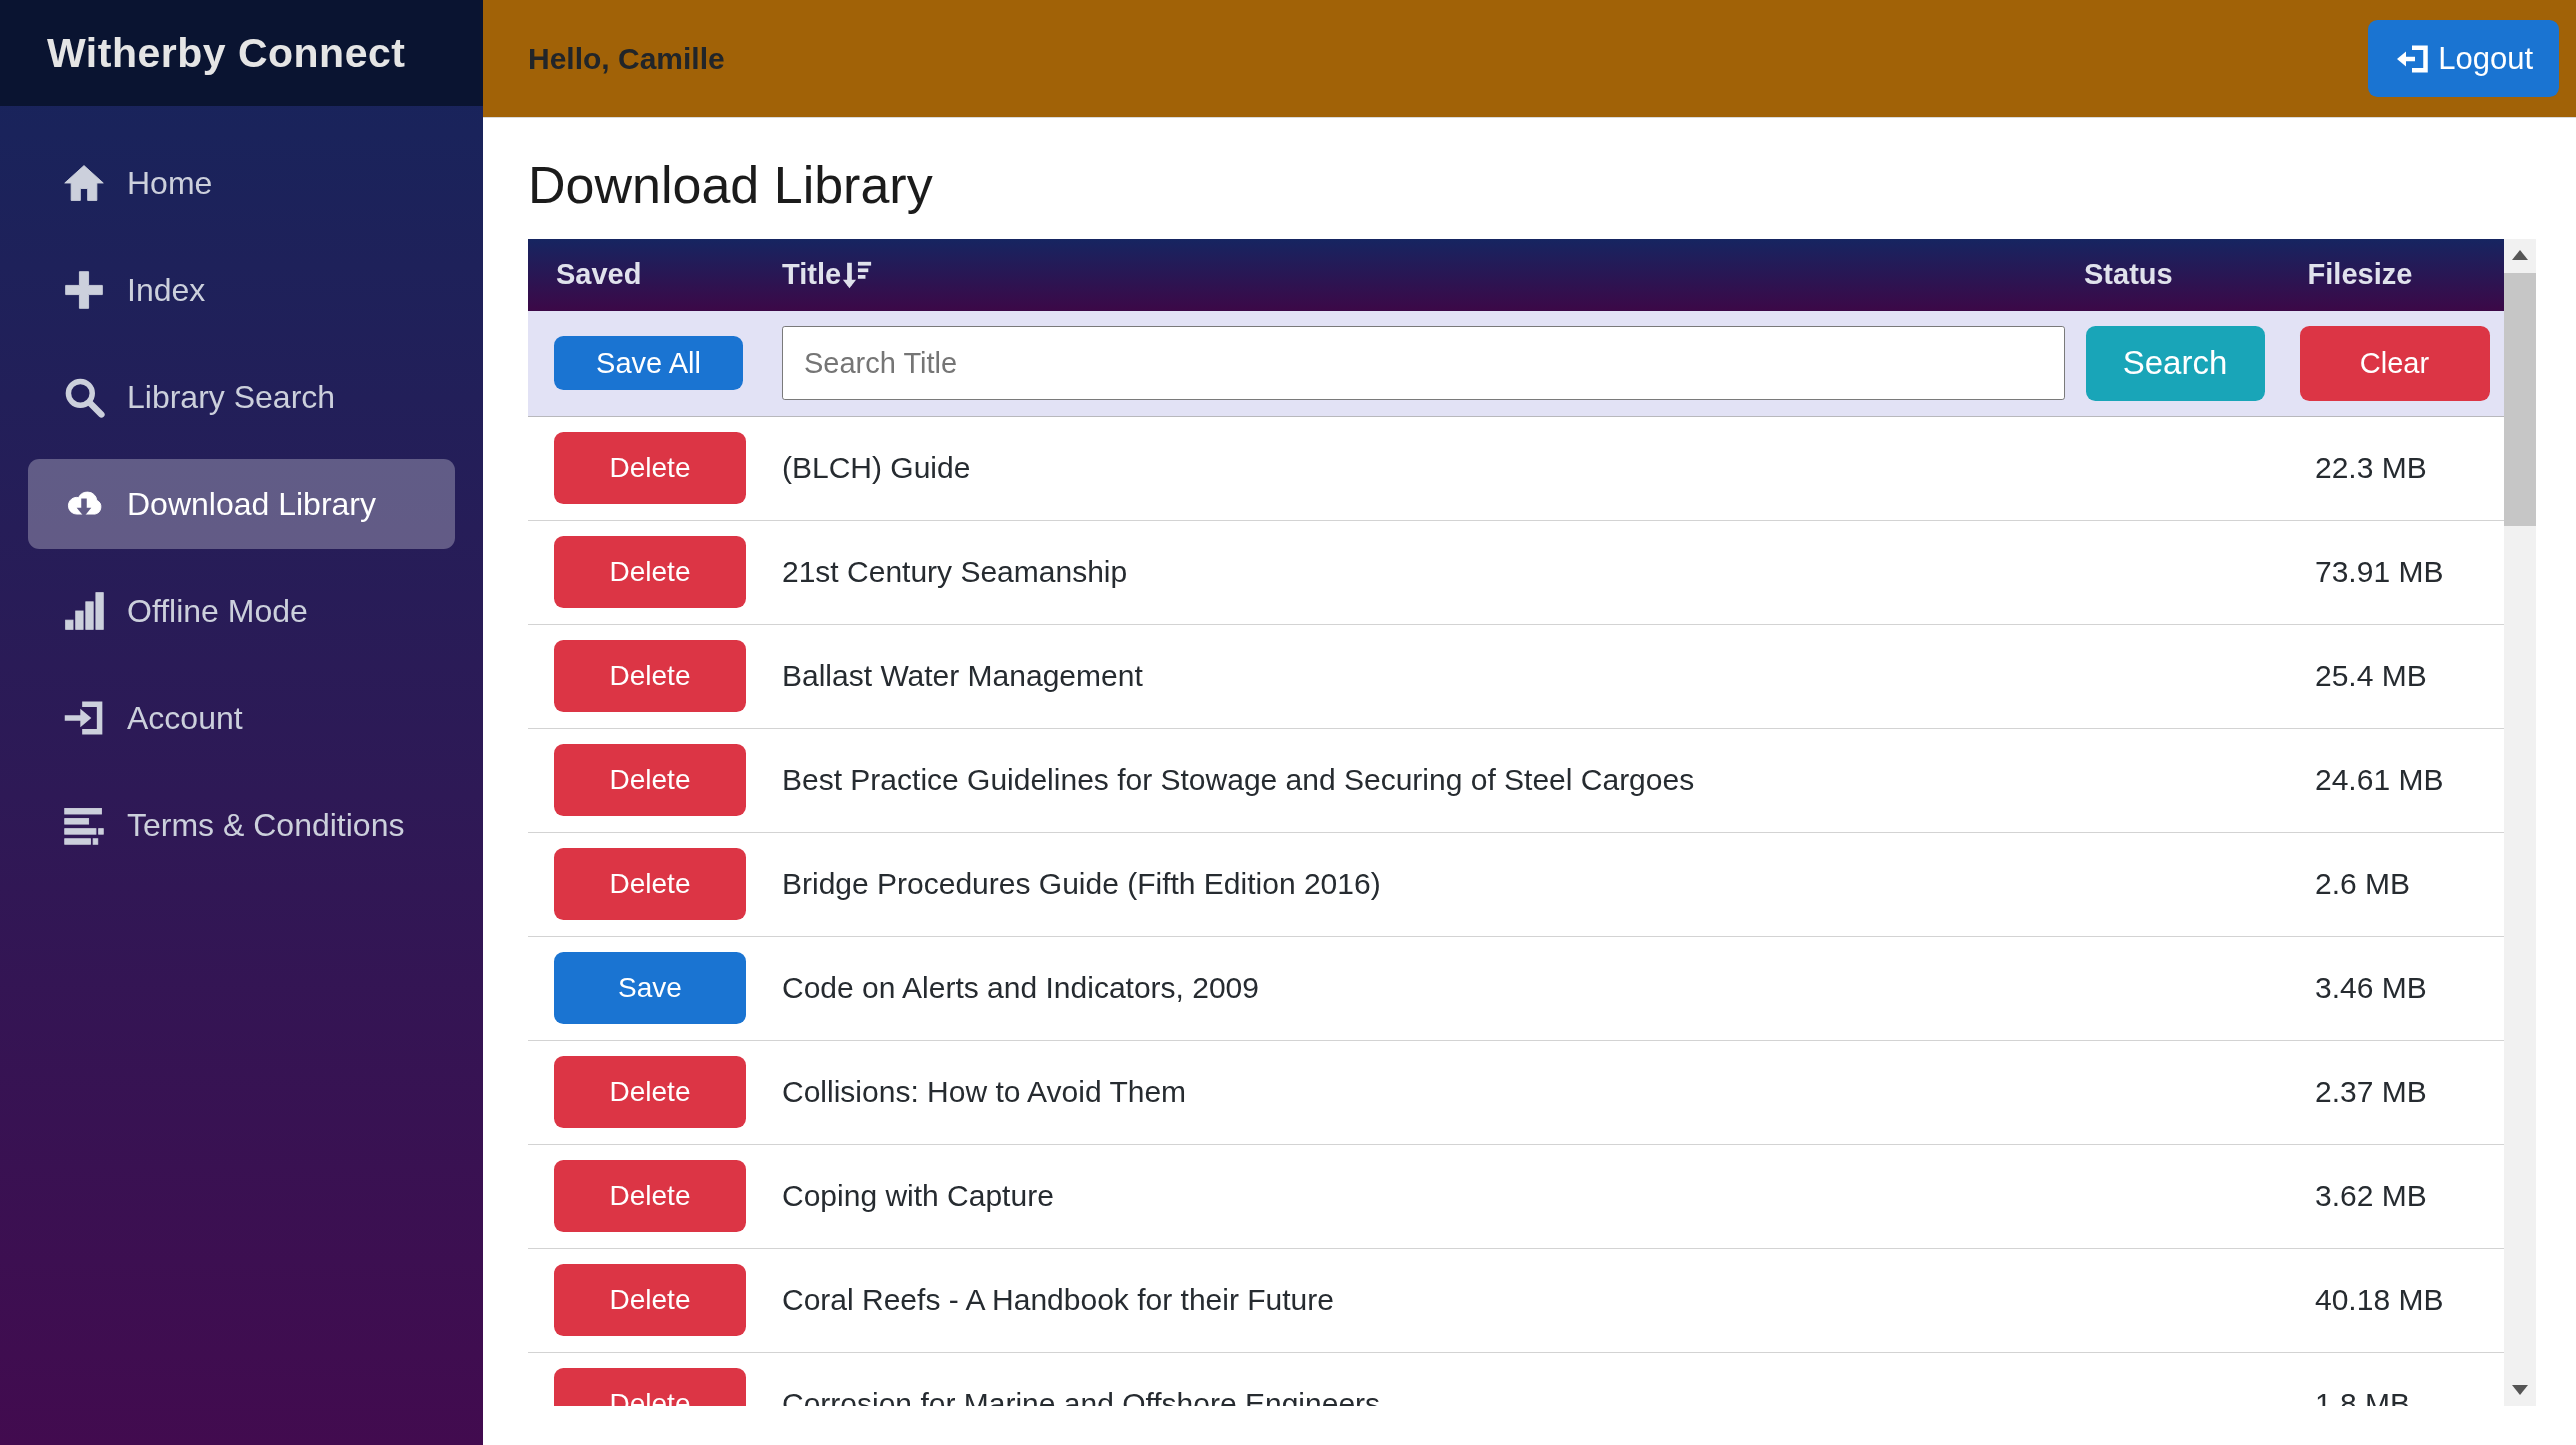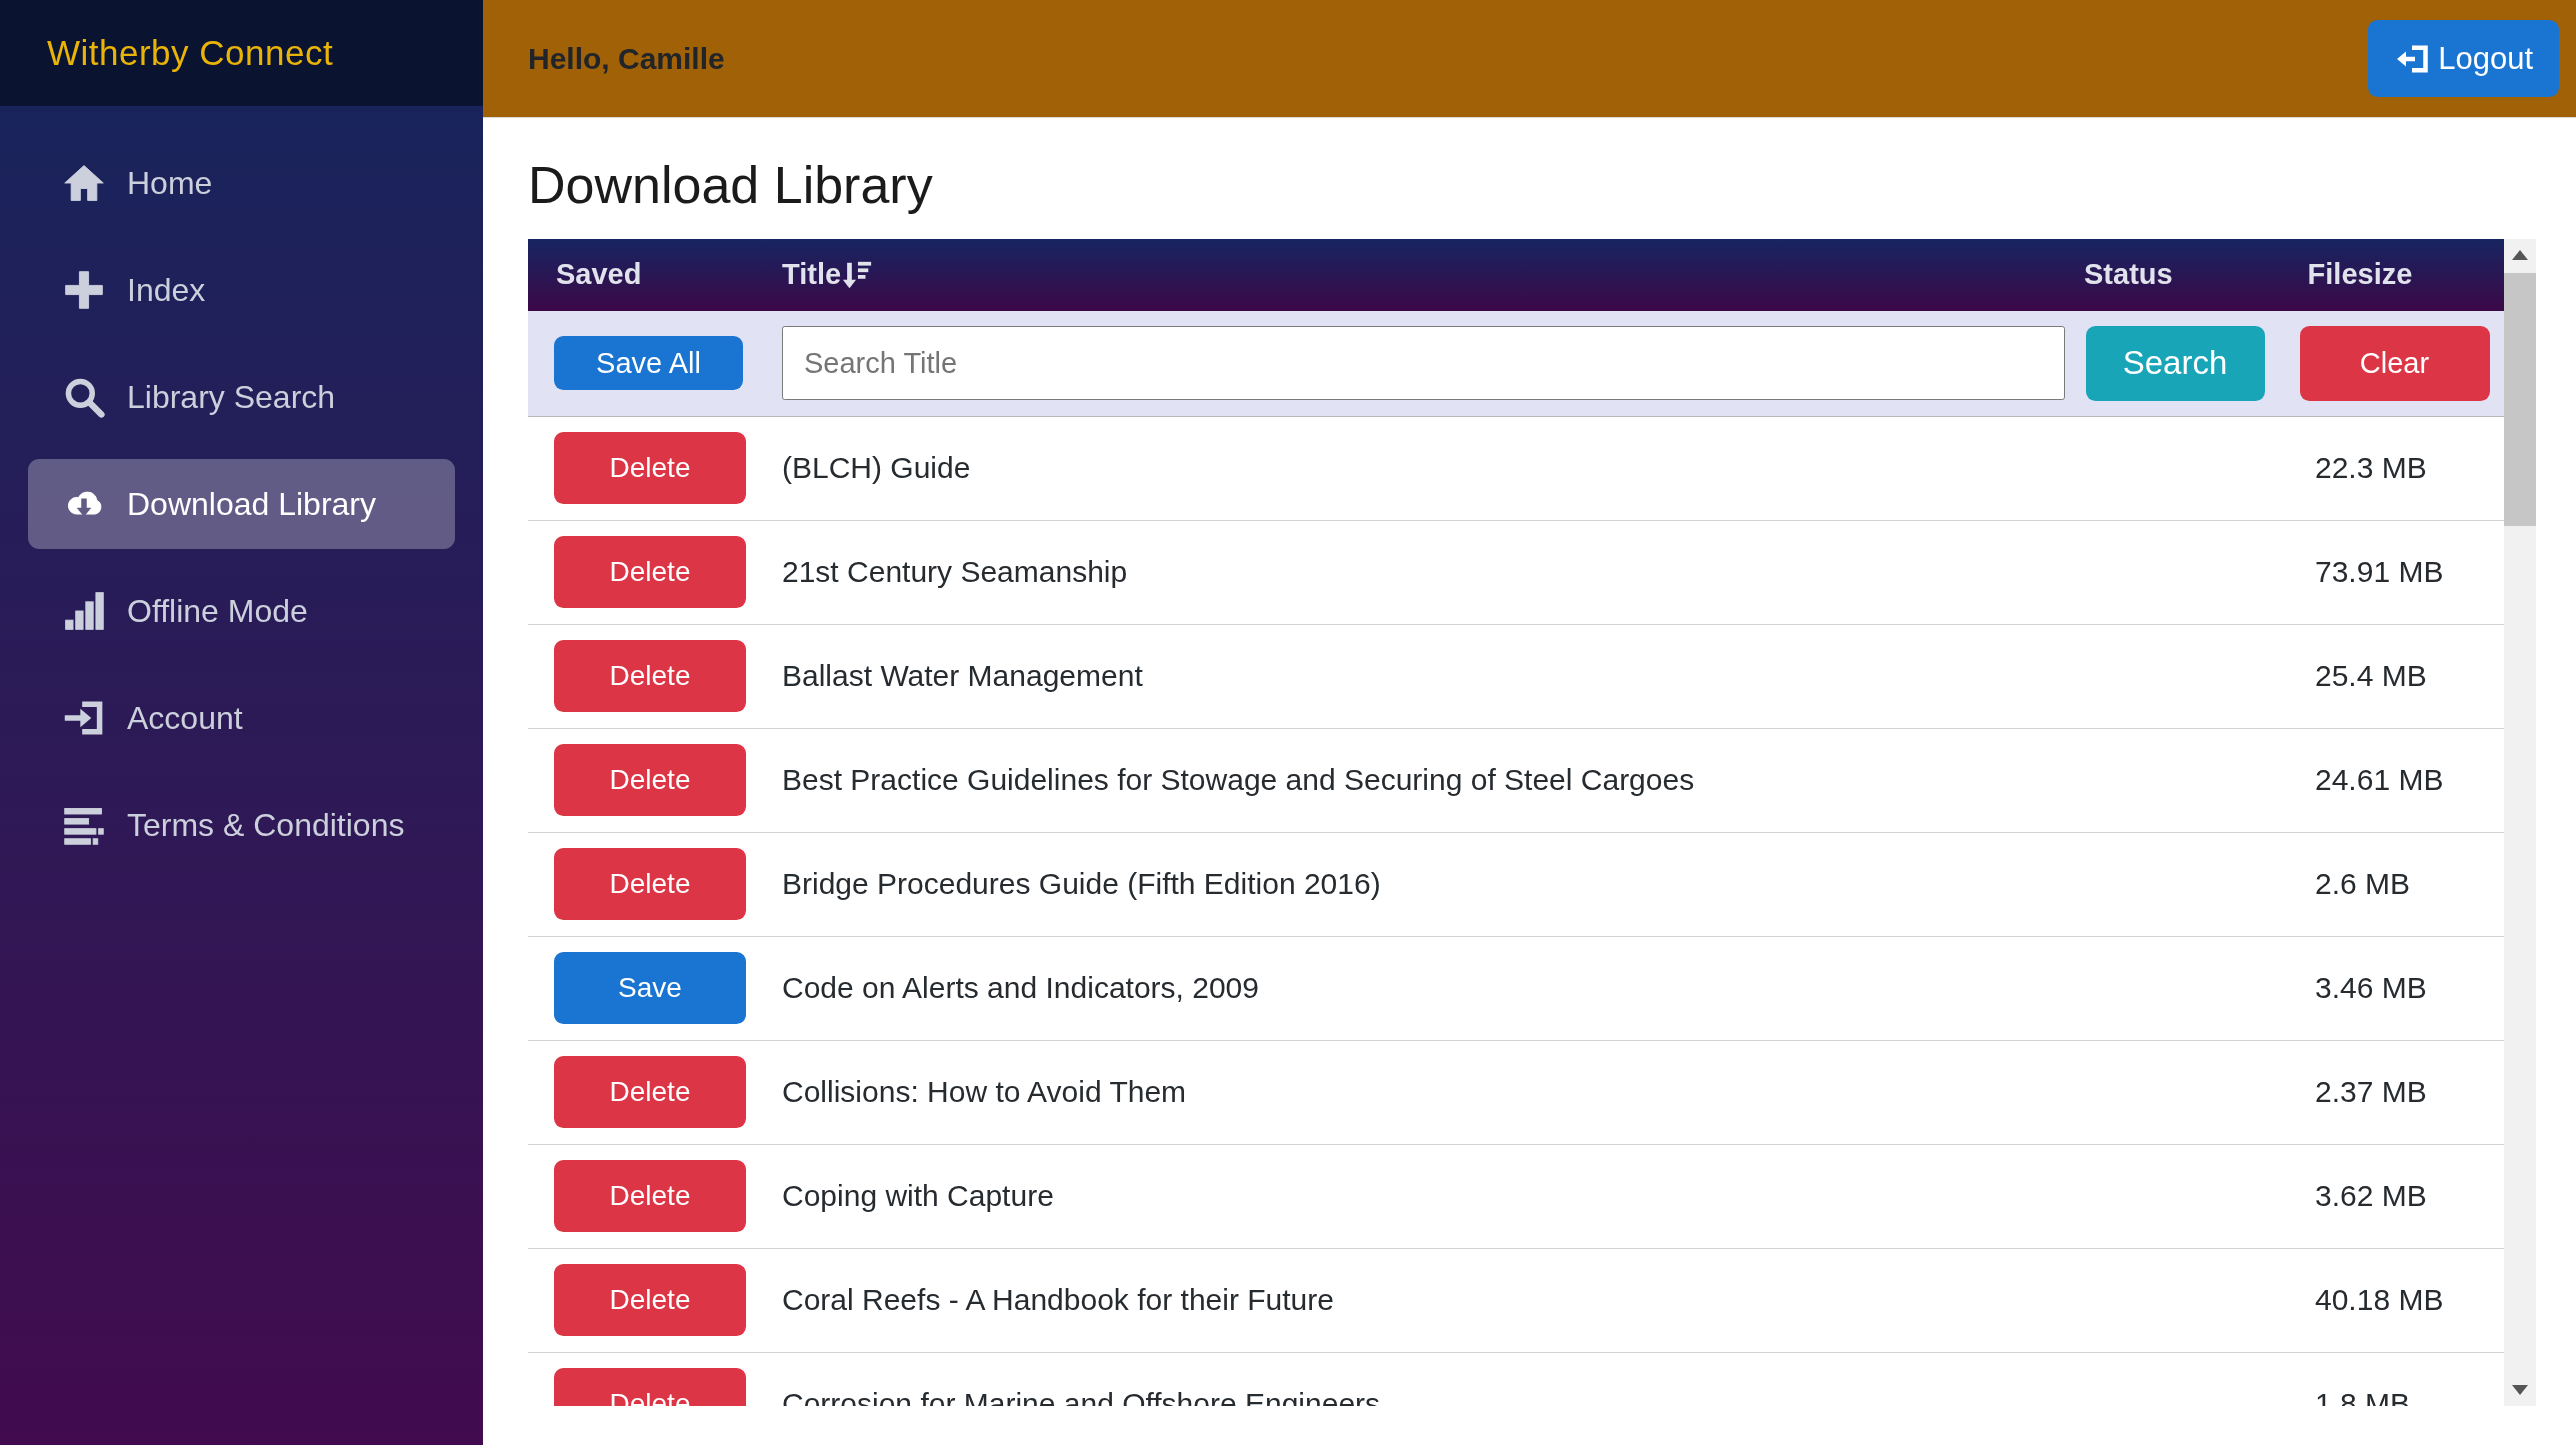--- a/index.html
+++ b/index.html
@@ -4,21 +4,21 @@
 <style>
   * { margin:0; padding:0; box-sizing:border-box; }
   html,body { width:2576px; height:1446px; overflow:hidden; background:#fff;
               font-family:"Liberation Sans", sans-serif; }
   .app { display:flex; width:2576px; height:1446px; }
 
   
   .sidebar { width:483px; flex:0 0 483px; height:100%;
              background:linear-gradient(180deg,#16255c 0%, #2e1956 55%, #420b4f 100%); }
   .sidebar-header { height:106px; background:#0a1431; display:flex; align-items:center; padding-left:47px; }
-  .brand { color:#eab308; font-size:35px; font-weight:400; letter-spacing:0.5px; }
+  .brand { color:#e5e5e5; font-size:41px; font-weight:700; letter-spacing:0.5px; }
   .nav { list-style:none; padding-top:32px; }
   .nav-item { height:90px; margin:0 28px 17px 28px; border-radius:11.3px;
               display:flex; align-items:center; padding-left:34px; cursor:pointer; }
   .nav-item .nav-icon { width:44px; height:44px; flex:0 0 44px; display:flex; align-items:center; justify-content:center; }
   .nav-item .nav-label { margin-left:21px; font-size:32px; color:#ccd0dc; }
   .nav-item.active { background:rgba(255,255,255,0.28); }
   .nav-item.active .nav-label { color:#ffffff; }
   .nav-icon svg { width:44px; height:44px; }
 
   

